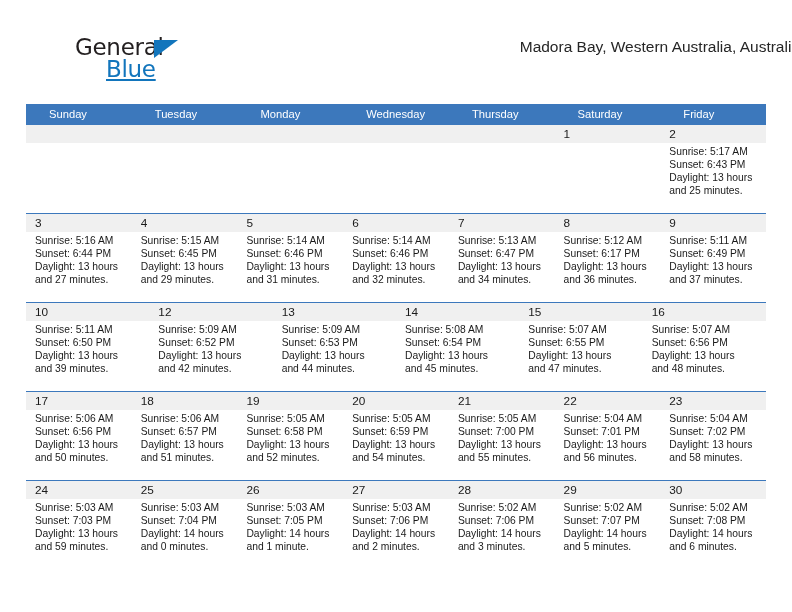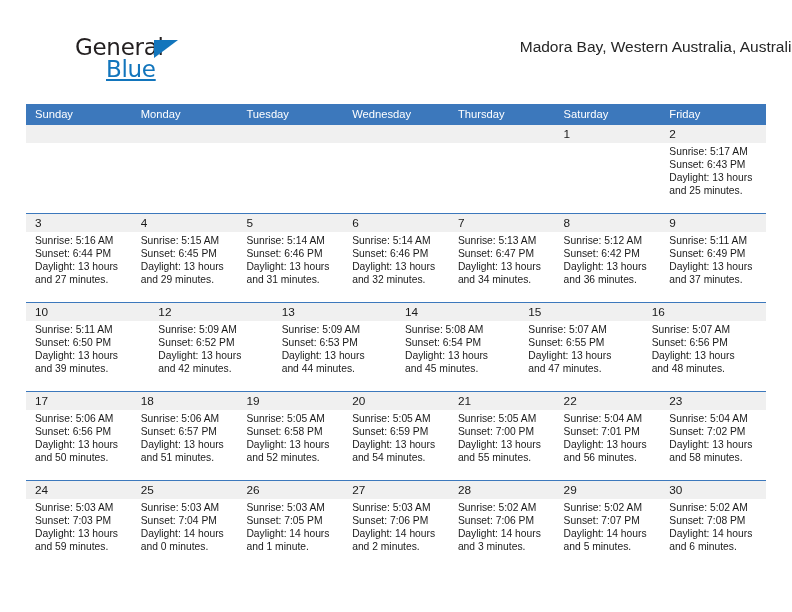--- a/index.html
+++ b/index.html
@@ -100,21 +100,21 @@
   .weekday-row {
     display: flex;
     background: #3c78bc;
     height: 21px;
   }
   .weekday {
     flex: 1 1 0;
     color: #ffffff;
     font-size: 11.2px;
     line-height: 21px;
-    padding-left: 9px;
+    padding-left: 23px;
     box-sizing: border-box;
     white-space: nowrap;
     overflow: hidden;
   }
   .week {
     position: relative;
     border-top: 1.4px solid #3c78bc;
   }
   .week:first-of-type {
     border-top: none;
@@ -181,22 +181,22 @@
     <div class="title-block">
       <div class="subtitle">Madora Bay, Western Australia, Australia</div>
     </div>
 
   </div>
 
   <div class="calendar">
 
     <div class="weekday-row">
       <div class="weekday">Sunday</div>
+      <div class="weekday">Tuesday</div>
       <div class="weekday">Monday</div>
-      <div class="weekday">Tuesday</div>
       <div class="weekday">Wednesday</div>
       <div class="weekday">Thursday</div>
       <div class="weekday">Saturday</div>
       <div class="weekday">Friday</div>
     </div>
 
     <div id="weeks-container">
         <div class="week">
           <div class="daynum-strip"></div>
           <div class="week-cells">
@@ -293,21 +293,21 @@
               <div class="info">
                 <div>Sunrise: 5:13 AM</div>
                 <div>Sunset: 6:47 PM</div>
                 <div class="wrap">Daylight: 13 hours and 34 minutes.</div>
               </div>
             </div>
             <div class="cell">
               <div class="daynum">8</div>
               <div class="info">
                 <div>Sunrise: 5:12 AM</div>
-                <div>Sunset: 6:42 PM</div>
+                <div>Sunset: 6:17 PM</div>
                 <div class="wrap">Daylight: 13 hours and 36 minutes.</div>
               </div>
             </div>
             <div class="cell">
               <div class="daynum">9</div>
               <div class="info">
                 <div>Sunrise: 5:11 AM</div>
                 <div>Sunset: 6:49 PM</div>
                 <div class="wrap">Daylight: 13 hours and 37 minutes.</div>
               </div>

